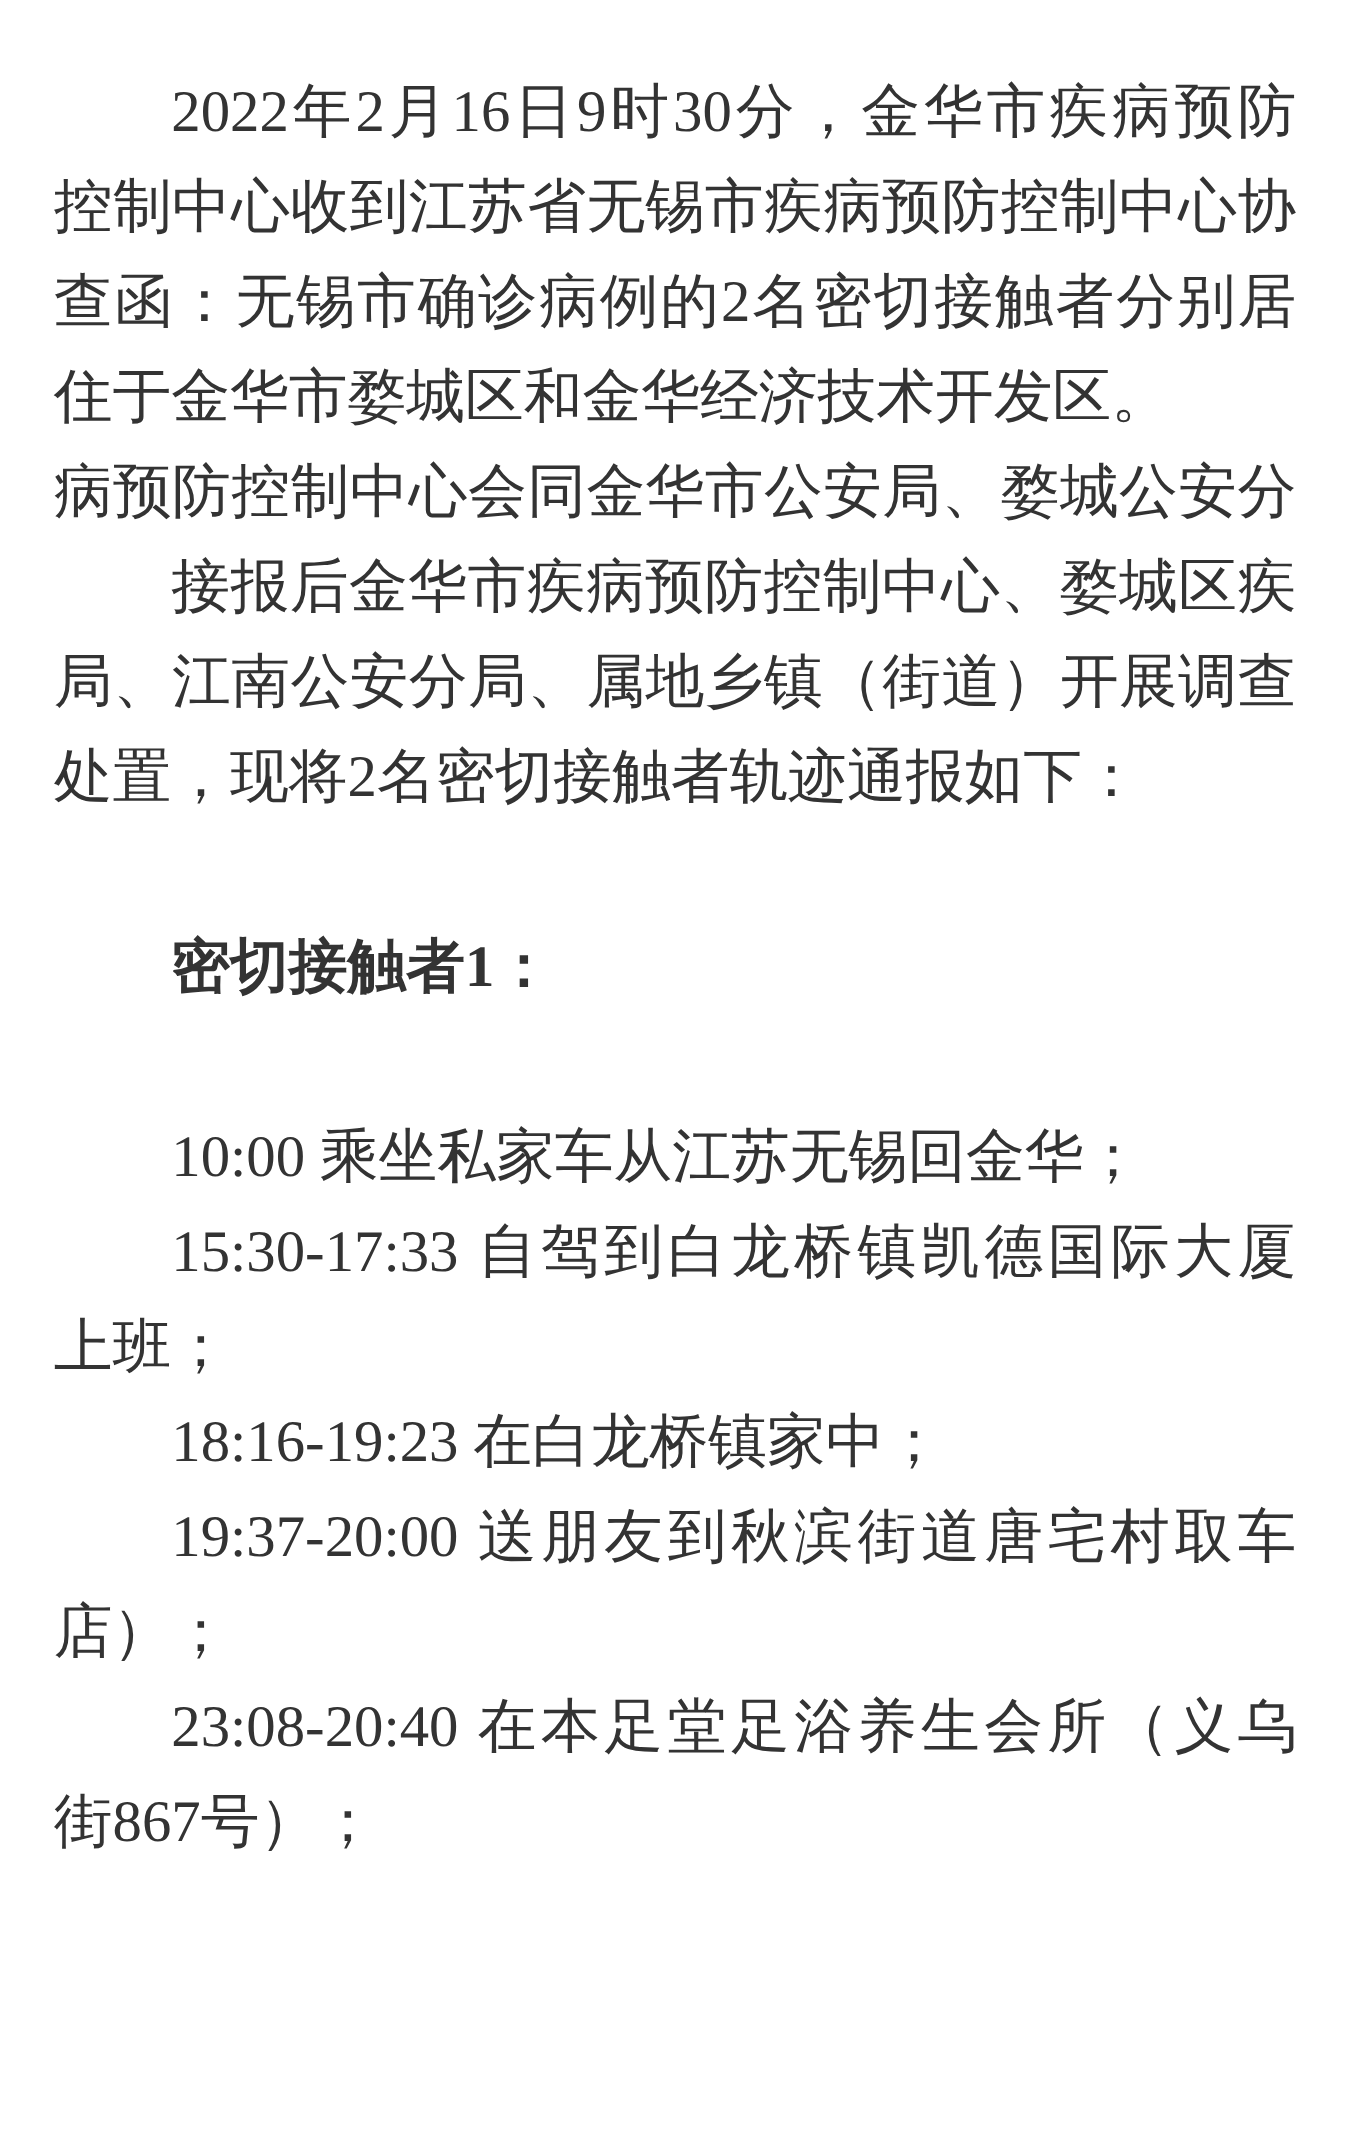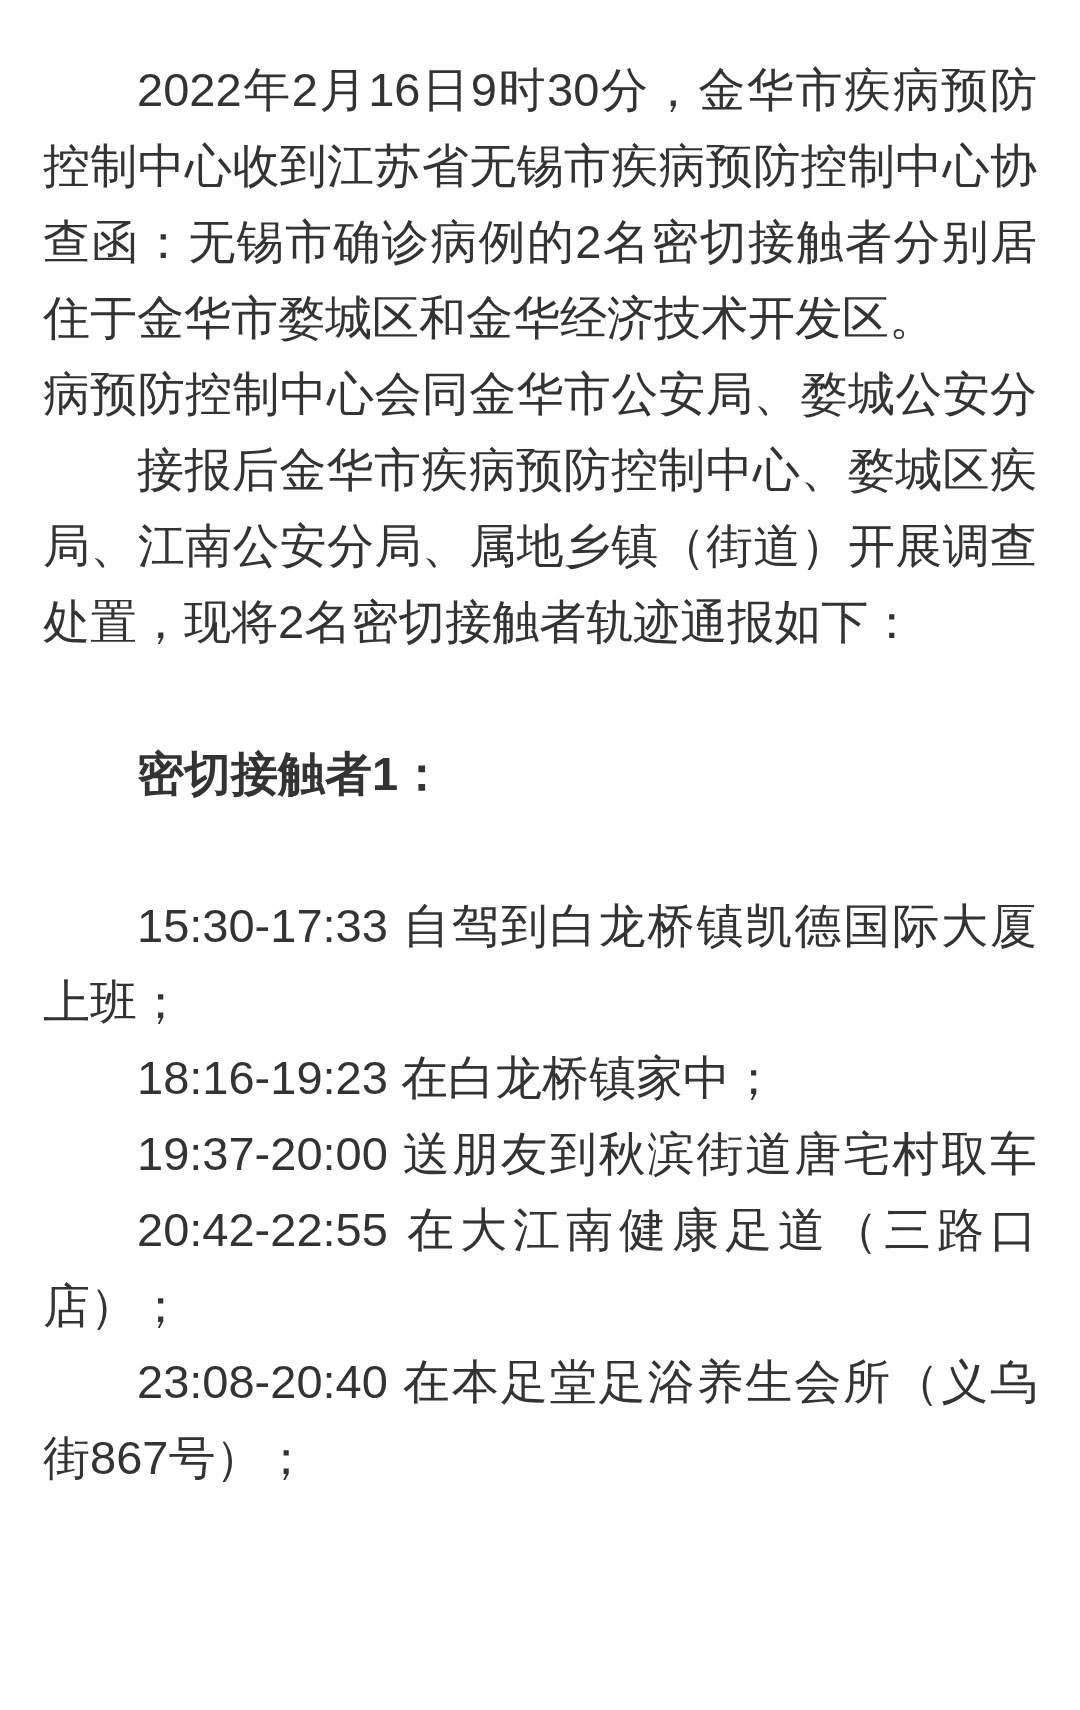--- a/index.html
+++ b/index.html
@@ -15,21 +15,21 @@
   .article {
     box-sizing: border-box;
     width: 1080px;
     padding: 52px 43px 0 43px;
     font-family: "Liberation Sans", sans-serif;
     font-size: 47px;
     line-height: 76px;
     color: #333333;
     letter-spacing: 0;
   }
-  .para { margin: 0; }
+  .para { margin: 0; font-family: Liberation Serif, serif; }
   .line {
     min-height: 76px;
     text-align: justify;
     white-space: nowrap;
   }
   
   .line.stretch {
     white-space: normal;
     text-align-last: justify;
   }
@@ -58,36 +58,38 @@
 
   <div class="line blank"></div>
 
   <div class="para">
     <div class="line indent bold">密切接触者1：</div>
   </div>
 
   <div class="line blank"></div>
 
 
+  <div class="para">
+    <div class="line indent">10:00 乘坐私家车从江苏无锡回金华；</div>
+  </div>
 
   <div class="para">
     <div class="line indent stretch">15:30-17:33 自驾到白龙桥镇凯德国际大厦</div>
     <div class="line">上班；</div>
   </div>
 
   <div class="para">
     <div class="line indent">18:16-19:23 在白龙桥镇家中；</div>
   </div>
 
   <div class="para">
     <div class="line indent stretch">19:37-20:00 送朋友到秋滨街道唐宅村取车</div>
   </div>
 
   <div class="para">
-    <div class="line indent stretch">20:42-22:55 在大江南健康足道（三路口</div>
     <div class="line">店）；</div>
   </div>
 
   <div class="para">
     <div class="line indent stretch">23:08-20:40 在本足堂足浴养生会所（义乌</div>
     <div class="line">街867号）；</div>
   </div>
 
 </div>
 

